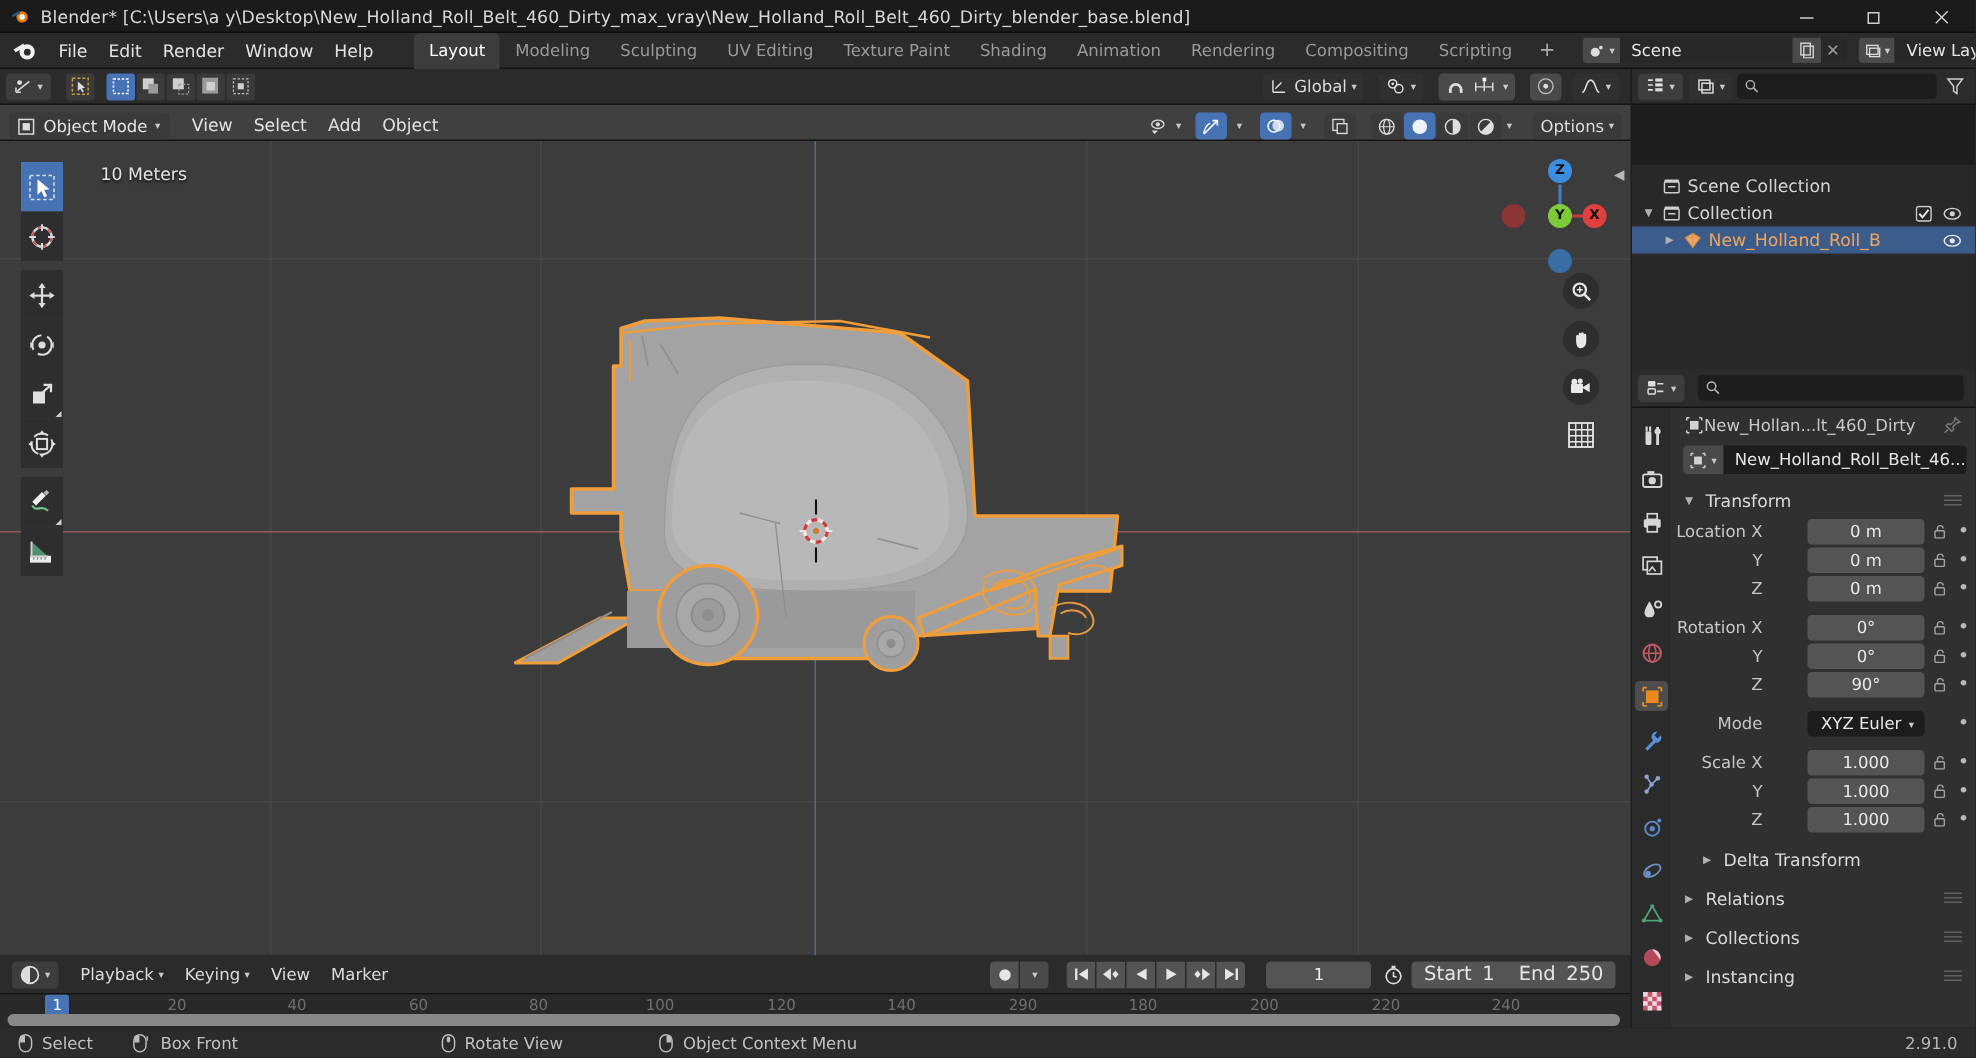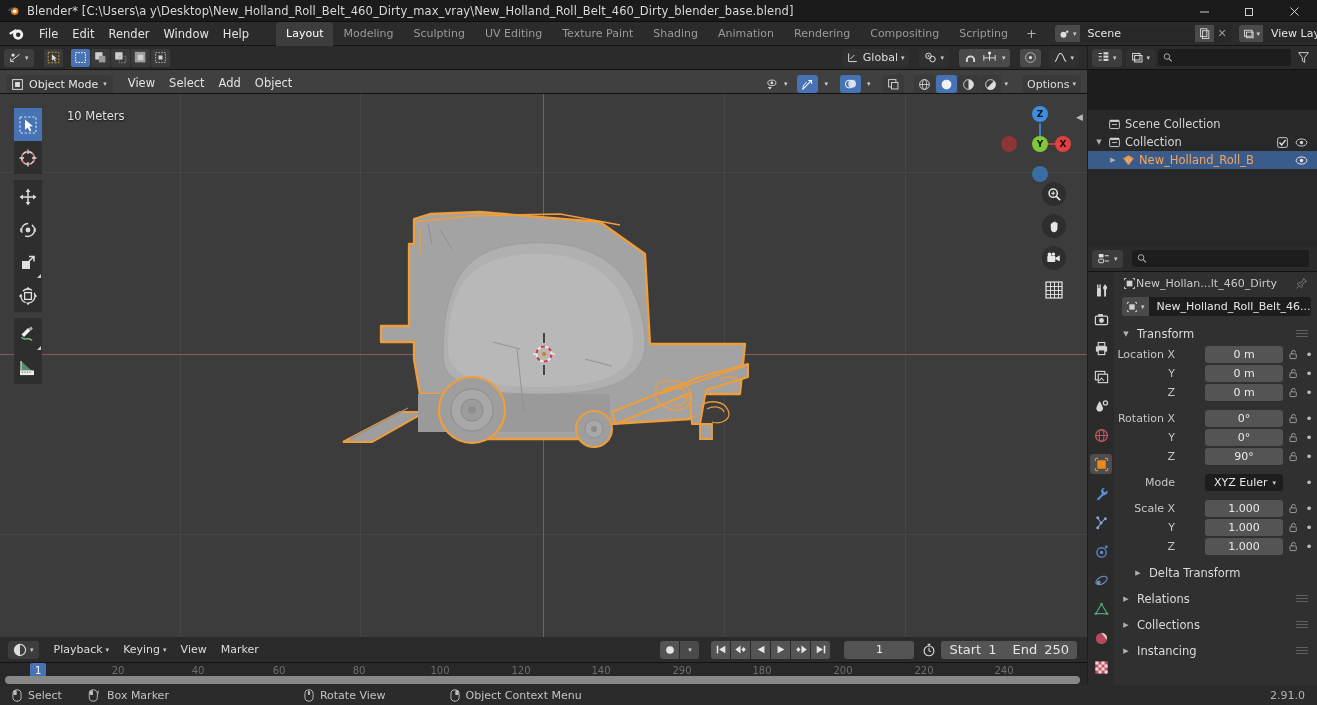--- a/index.html
+++ b/index.html
@@ -1207,21 +1207,21 @@
       <span>Select</span>
     </div>
     <div class="sb-item" style="margin-left:26px;">
       <span>
         <svg width="13" height="13" viewBox="0 0 15 16">
             <rect x="1" y="1" width="10" height="14" rx="5" fill="none" stroke="#bdbdbd" stroke-width="1.2"></rect>
             <path d="M1.6 1.8 L5.6 1.8 L5.6 7.4 L1.6 7.4z" fill="#bdbdbd"></path>
             <path d="M12 2 L12 6" stroke="#bdbdbd" stroke-width="1.1"></path>
           </svg>
       </span>
-      <span>Box Marker</span>
+      <span>Box Front</span>
     </div>
     <div class="sb-item" style="margin-left:135px;">
       <span>
         <svg width="10" height="13" viewBox="0 0 12 16">
             <rect x="1" y="1" width="10" height="14" rx="5" fill="none" stroke="#bdbdbd" stroke-width="1.2"></rect>
             <rect x="4.6" y="2.4" width="2.8" height="5" rx="1.4" fill="#bdbdbd"></rect>
           </svg>
       </span>
       <span>Rotate View</span>
     </div>

